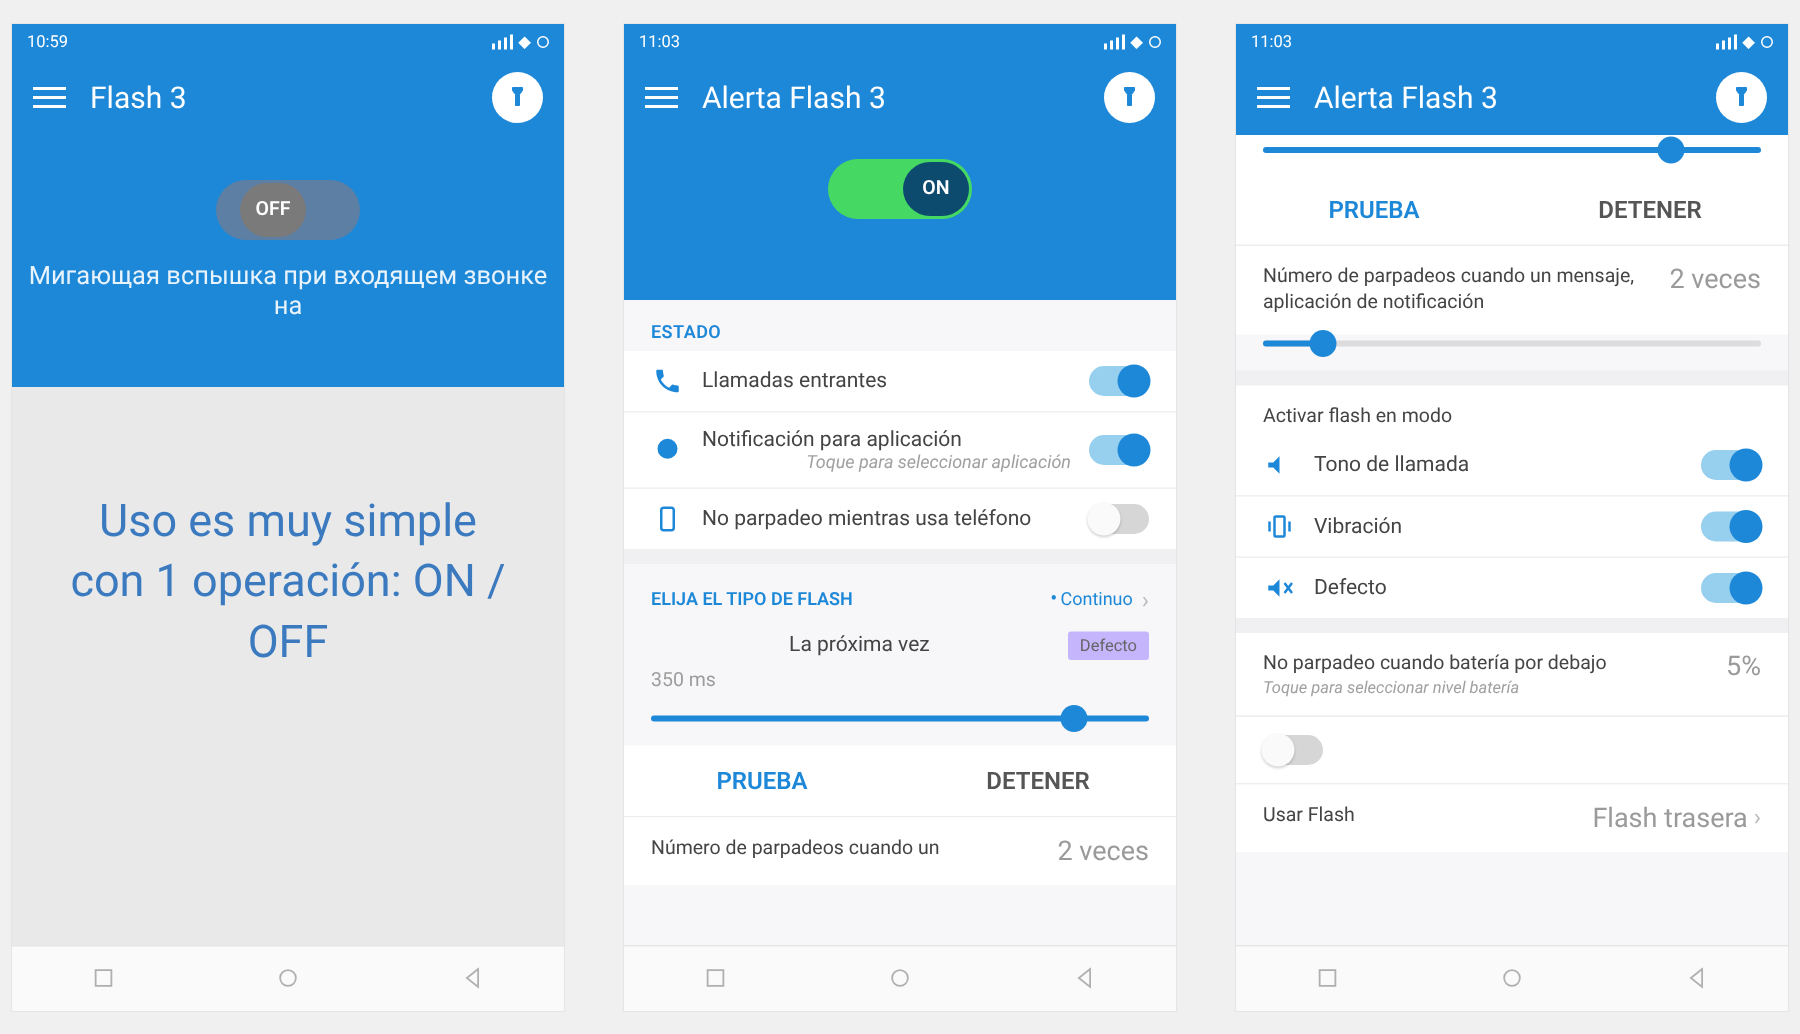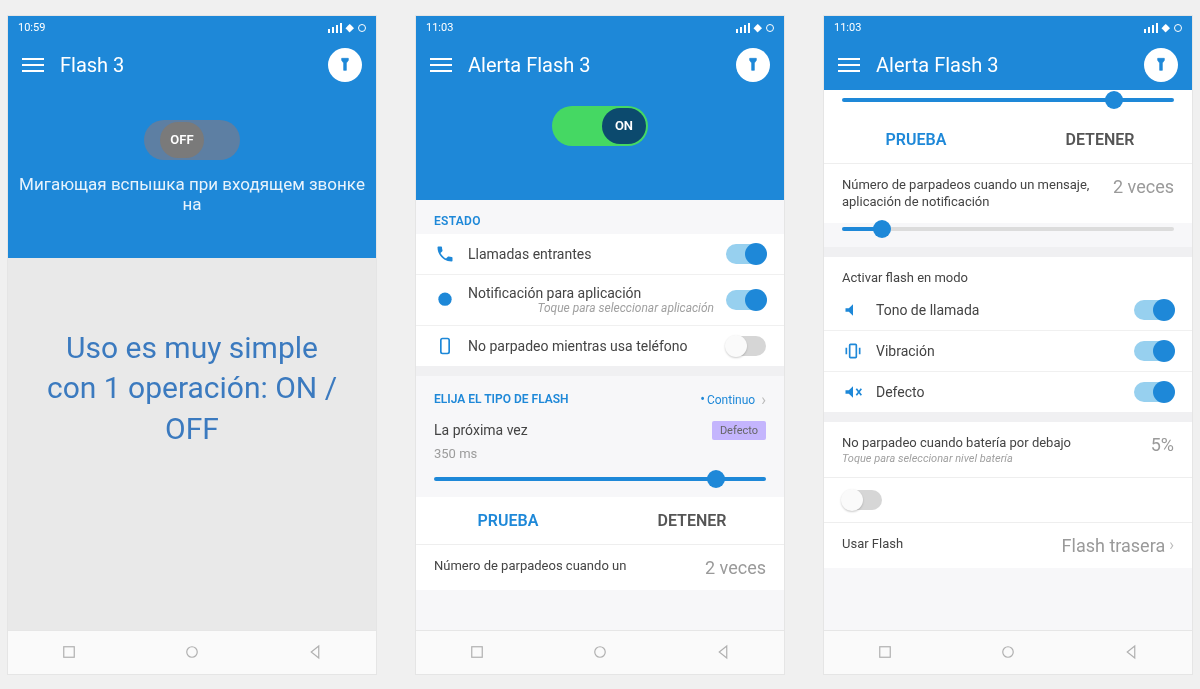--- a/index.html
+++ b/index.html
@@ -101,21 +101,21 @@
   }
   .toggle.on { background:#97d0ef; }
   .toggle.on::after { content:""; position:absolute; right:-1px; top:-1px; width:22px;height:22px;border-radius:50%;background:#1e88d8; }
   .toggle.off { background:#d6d6d6; }
   .toggle.off::after { content:""; position:absolute; left:-1px; top:-1px; width:22px;height:22px;border-radius:50%;background:#fafafa; box-shadow:0 1px 2px rgba(0,0,0,.2); }
   .divider { height:10px; background:#f0f0f2; }
   .flashtype { display:flex; align-items:center; padding:14px 18px 6px; }
   .flashtype .lbl { color:#1e88d8; font-size:12px; font-weight:600; flex:1; }
   .flashtype .val { color:#1e88d8; font-size:12px; }
   .flashtype .chev { color:#bbb; margin-left:6px; }
-  .nexttime { padding:6px 18px 2px; display:flex; align-items:center; }
+  .nexttime { padding:6px 18px 2px; display:flex; align-items:center;text-align:center; }
   .nexttime .t { font-size:14px; color:#444; flex:1; }
   .badge { background:#c4b5fd; color:#666; font-size:11px; padding:3px 8px; border-radius:2px; }
   .ms { padding:4px 18px 0; font-size:13px; color:#9c9c9c; }
   .slider { padding:16px 18px; }
   .track { height:4px; background:#1e88d8; border-radius:2px; position:relative; }
   .track.partial { background:#dcdcdc; }
   .track .fill { position:absolute; left:0;top:0;bottom:0;background:#1e88d8;border-radius:2px; }
   .thumb { position:absolute; top:-7px; width:18px;height:18px;border-radius:50%;background:#1e88d8; }
   .tabs2 { display:flex; border-bottom:1px solid #eee; background:#fff; }
   .tabs2 div { flex:1; text-align:center; padding:14px 0; font-size:16px; font-weight:600; }

